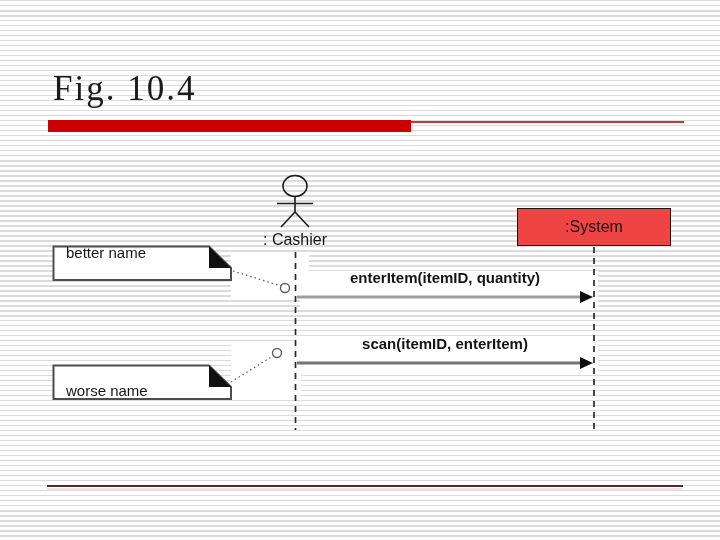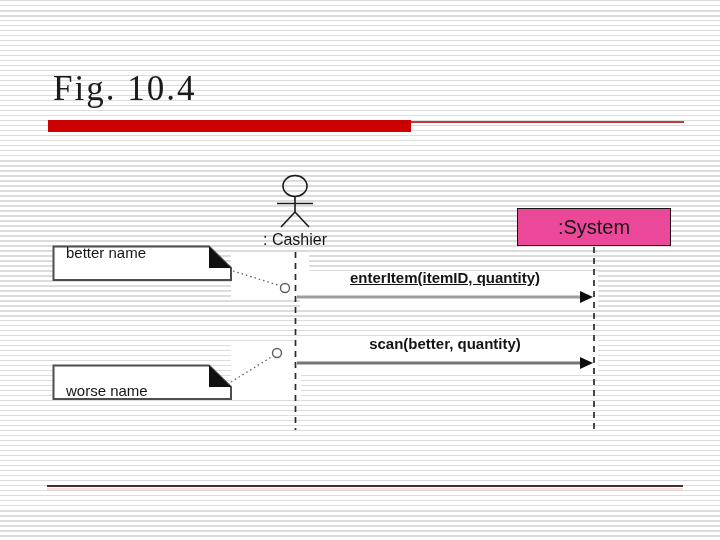--- a/index.html
+++ b/index.html
@@ -39,27 +39,27 @@
   .connector{stroke:#5f5f5f;stroke-width:1.3;stroke-dasharray:1.5 3;fill:none;}
   .anchor-circle{fill:#ffffff;stroke:#5f5f5f;stroke-width:1.4;}
   .msg-line-1{stroke:#9e9e9e;stroke-width:3;fill:none;}
   .msg-line-2{stroke:#757575;stroke-width:3;fill:none;}
   .arrow-head{fill:#0d0d0d;stroke:none;}
 
   .diagram-label{color:#141414;white-space:nowrap;}
   .cashier-label{left:233px;top:231px;width:124px;text-align:center;font-size:16px;}
   .system-label{
     left:517px;top:208px;width:152px;height:36px;line-height:36px;
-    text-align:center;font-size:20px;background:#ec4899;border:1.6px solid #141414;
+    text-align:center;font-size:16px;background:#ef4444;border:1.6px solid #141414;
   }
   .note-label{left:66px;width:140px;height:34px;line-height:34px;font-size:15px;}
   .note-label-1{top:236px;}
   .note-label-2{top:374px;}
   .message-label{width:300px;text-align:center;font-size:15px;font-weight:bold;}
-  .message-label-1{left:295px;top:269px;text-decoration:underline;}
+  .message-label-1{left:295px;top:269px;}
   .message-label-2{left:295px;top:335px;}
 </style>
 </head>
 <body>
 
 <div class="abs page-title">Fig. 10.4</div>
 <div class="abs title-thin-line"></div>
 <div class="abs title-accent-bar"></div>
 
 <svg class="abs diagram-lines" viewBox="0 0 720 540" xmlns="http://www.w3.org/2000/svg">
@@ -102,16 +102,16 @@
     <line class="msg-line-2" x1="297" y1="363" x2="580" y2="363"></line>
     <polygon class="arrow-head" points="580,357 593,363 580,369"></polygon>
   </g>
 </svg>
 
 <div class="abs diagram-label cashier-label">: Cashier</div>
 <div class="abs diagram-label system-label">:System</div>
 <div class="abs diagram-label note-label note-label-1">better name</div>
 <div class="abs diagram-label note-label note-label-2">worse name</div>
 <div class="abs diagram-label message-label message-label-1">enterItem(itemID, quantity)</div>
-<div class="abs diagram-label message-label message-label-2">scan(better, quantity)</div>
+<div class="abs diagram-label message-label message-label-2">scan(itemID, enterItem)</div>
 
 <div class="abs bottom-rule-dark"></div>
 <div class="abs bottom-rule-light"></div>
 
 </body></html>

